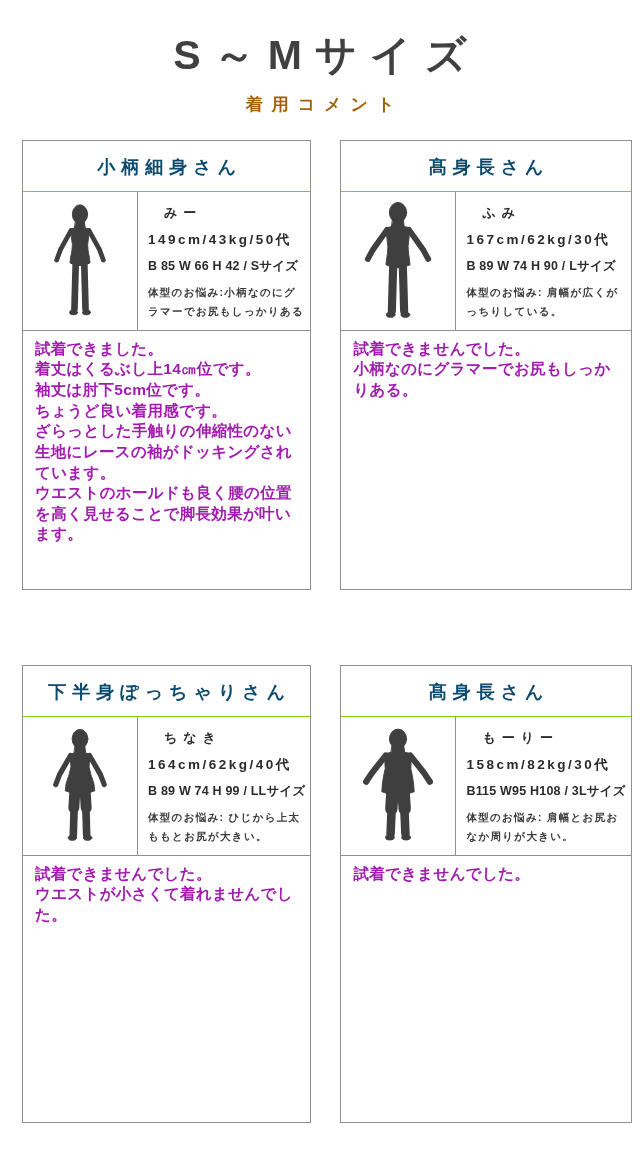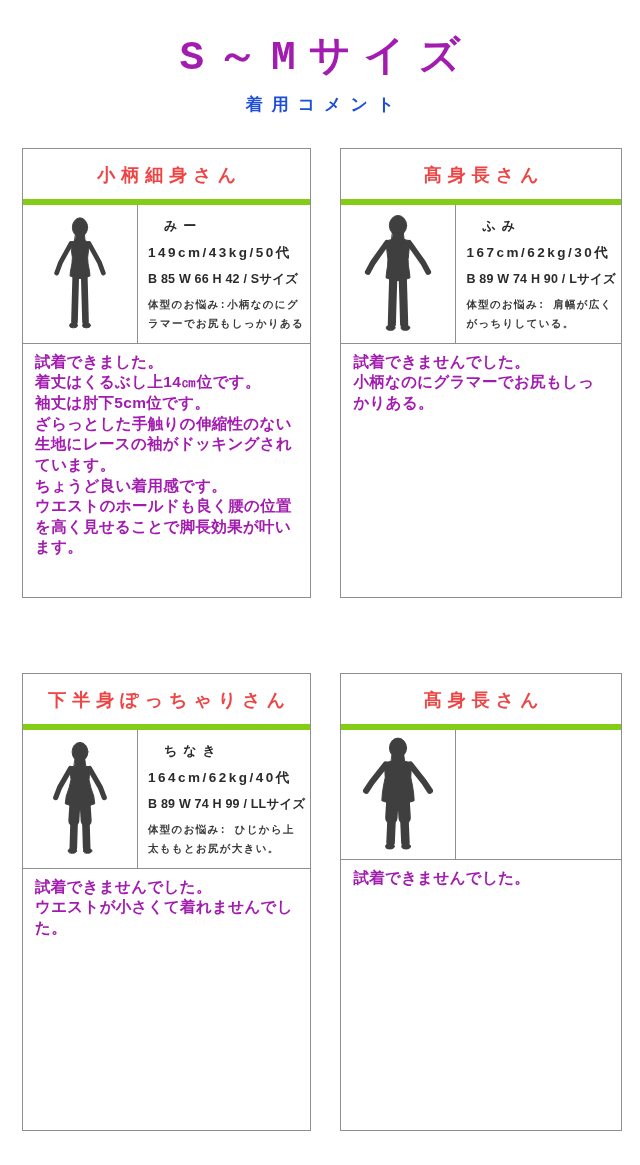--- a/index.html
+++ b/index.html
@@ -7,36 +7,36 @@
     width:640px;
     font-family:"Liberation Sans","DejaVu Sans",sans-serif;
     color:#2b2b2b;
     -webkit-font-smoothing:antialiased;
   }
   .page{padding:26px 0 46px;}
 
   .page-title{
     margin:2px 0 10px;
     text-align:center;
-    font-family:Liberation Mono, monospace;
+    font-family:Liberation Sans, sans-serif;
     font-weight:600;
     font-size:41px;
     letter-spacing:13px;
     text-indent:13px;
-    color:#a21caf;
+    color:#404040;
   }
   .page-subtitle{
     text-align:center;
     font-family:"Liberation Serif","DejaVu Serif",serif;
     font-weight:600;
     font-size:17px;
     letter-spacing:9px;
     text-indent:9px;
-    color:#1d4ed8;
-    margin-bottom:32px;
+    color:#a16207;
+    margin-bottom:24px;
   }
 
   .grid{
     display:grid;
     grid-template-columns:1fr 1fr;
     column-gap:29px;
     row-gap:75px;
     padding:0 22px;
   }
 
@@ -48,23 +48,23 @@
   .row-top{min-height:450px;}
   .row-bottom{min-height:458px;}
 
   .card-title{
     text-align:center;
     font-family:"Liberation Serif","DejaVu Serif",serif;
     font-weight:600;
     font-size:18px;
     letter-spacing:6px;
     text-indent:6px;
-    color:#ef4444;
+    color:#0c4a6e;
     padding:14px 0 12px;
-    border-bottom:6px solid #84cc16;
+    border-bottom:1px solid #84cc16;
   }
 
   .profile{
     display:flex;
     border-bottom:1px solid #8f8f8f;
   }
   .figure-cell{
     width:115px;
     min-height:129px;
     border-right:1px solid #8f8f8f;
@@ -98,21 +98,20 @@
     letter-spacing:0.2px;
     margin-bottom:8px;
     white-space:nowrap;
   }
   .p-concern{
     font-size:10.5px;
     font-weight:700;
     letter-spacing:1.3px;
     line-height:1.85;
     color:#3a3a3a;
-    font-family:Liberation Mono, monospace;
   }
 
   .comments{
     padding:8px 12px 10px;
     font-size:15.5px;
     font-weight:700;
     line-height:1.33;
     letter-spacing:0.3px;
     color:#a21caf;
   }
@@ -152,22 +151,22 @@
           <div class="p-name">みー</div>
           <div class="p-stats">149cm/43kg/50代</div>
           <div class="p-meas">B 85 W 66 H 42 / Sサイズ</div>
           <div class="p-concern">体型のお悩み:小柄なのにグラマーでお尻もしっかりある</div>
         </div>
       </div>
       <div class="comments">
         <p>試着できました。</p>
         <p>着丈はくるぶし上14㎝位です。</p>
         <p>袖丈は肘下5cm位です。</p>
+        <p>ちょうど良い着用感です。</p>
         <p>ざらっとした手触りの伸縮性のない生地にレースの袖がドッキングされています。</p>
-        <p>ちょうど良い着用感です。</p>
         <p>ウエストのホールドも良く腰の位置を高く見せることで脚長効果が叶います。</p>
       </div>
     </section>
 
     <section class="card row-top">
       <header class="card-title">髙身長さん</header>
       <div class="profile">
         <div class="figure-cell">
           <svg class="sil" width="96" height="122" viewBox="0 0 100 124">
             <g fill="#3f3f3f" stroke="#3f3f3f" stroke-linecap="round" stroke-linejoin="round">
@@ -242,20 +241,26 @@
               <path d="M63,30 L77.5,48.5 L83.5,57.5" fill="none" stroke-width="6.5"></path>
               <path d="M44,70 L43,86" fill="none" stroke-width="13"></path>
               <path d="M56,70 L57,86" fill="none" stroke-width="13"></path>
               <path d="M43.5,82 L42.8,98 L42.2,112" fill="none" stroke-width="9"></path>
               <path d="M56.5,82 L57.2,98 L57.8,112" fill="none" stroke-width="9"></path>
               <ellipse cx="41.5" cy="116" rx="4.6" ry="2.7"></ellipse>
               <ellipse cx="58.5" cy="116" rx="4.6" ry="2.7"></ellipse>
             </g>
           </svg>
         </div>
+        <div class="info-cell">
+          <div class="p-name">もーりー</div>
+          <div class="p-stats">158cm/82kg/30代</div>
+          <div class="p-meas">B115 W95 H108 / 3Lサイズ</div>
+          <div class="p-concern">体型のお悩み: 肩幅とお尻おなか周りが大きい。</div>
+        </div>
       </div>
       <div class="comments">
         <p>試着できませんでした。</p>
       </div>
     </section>
 
   </div>
 </div>
 
 </body></html>

